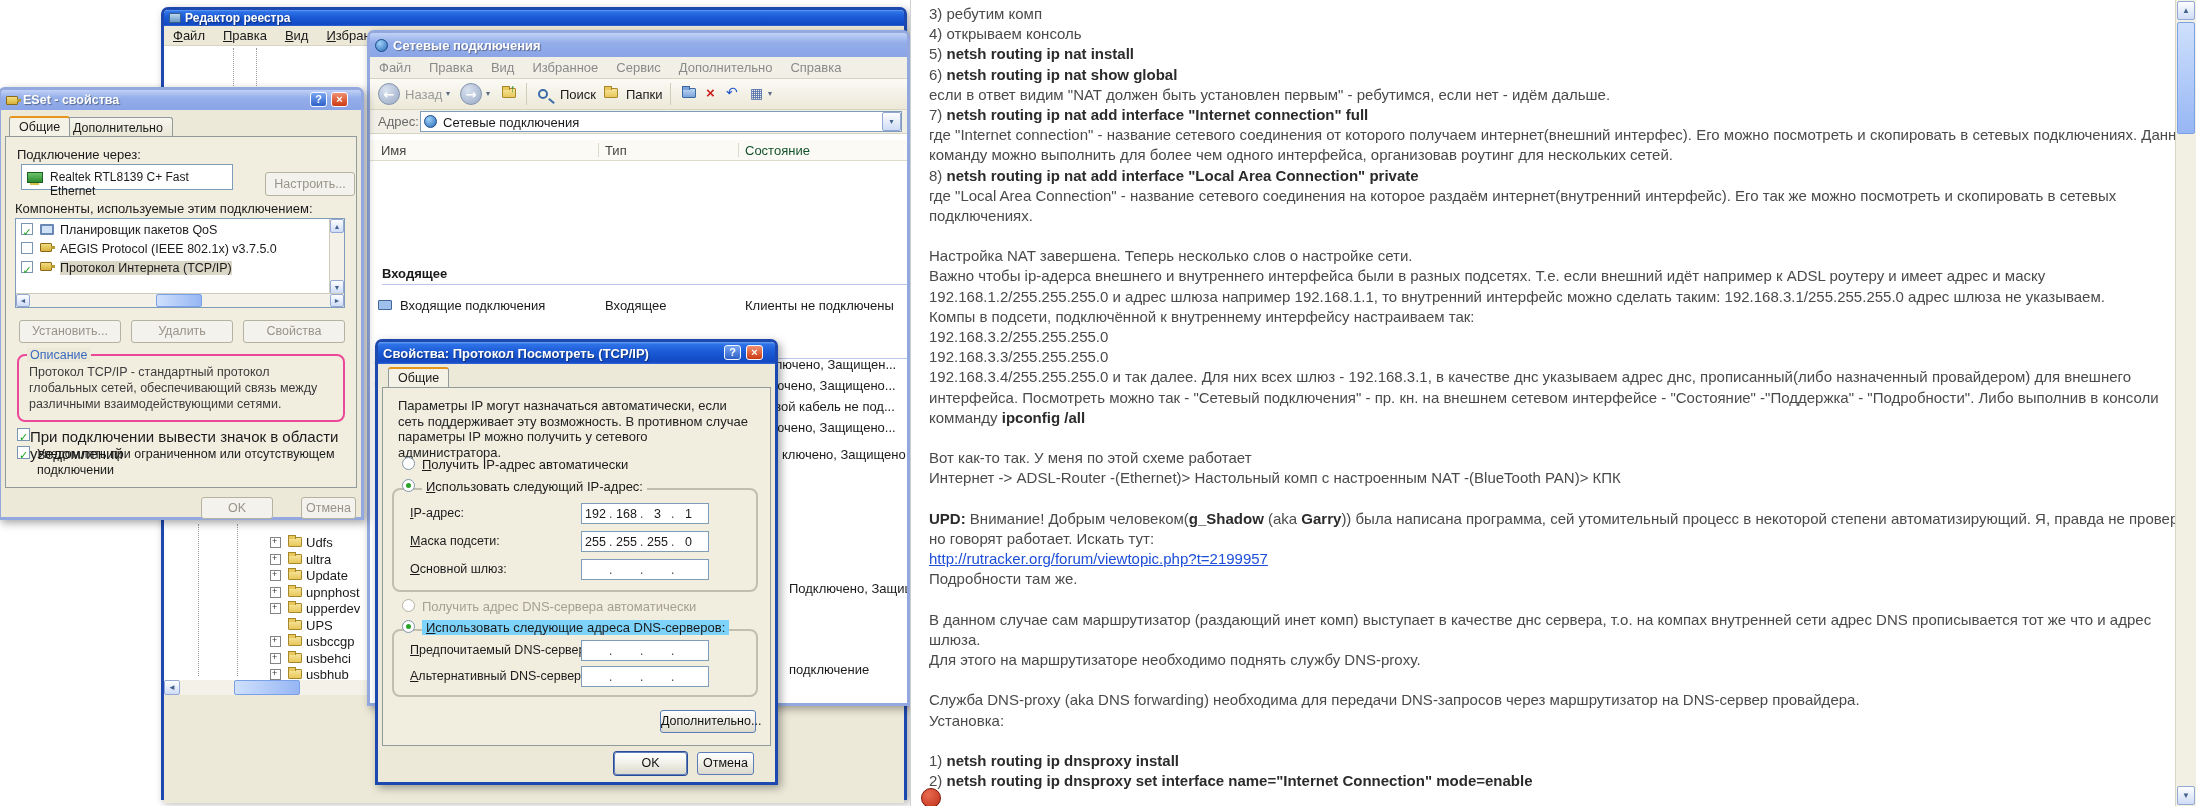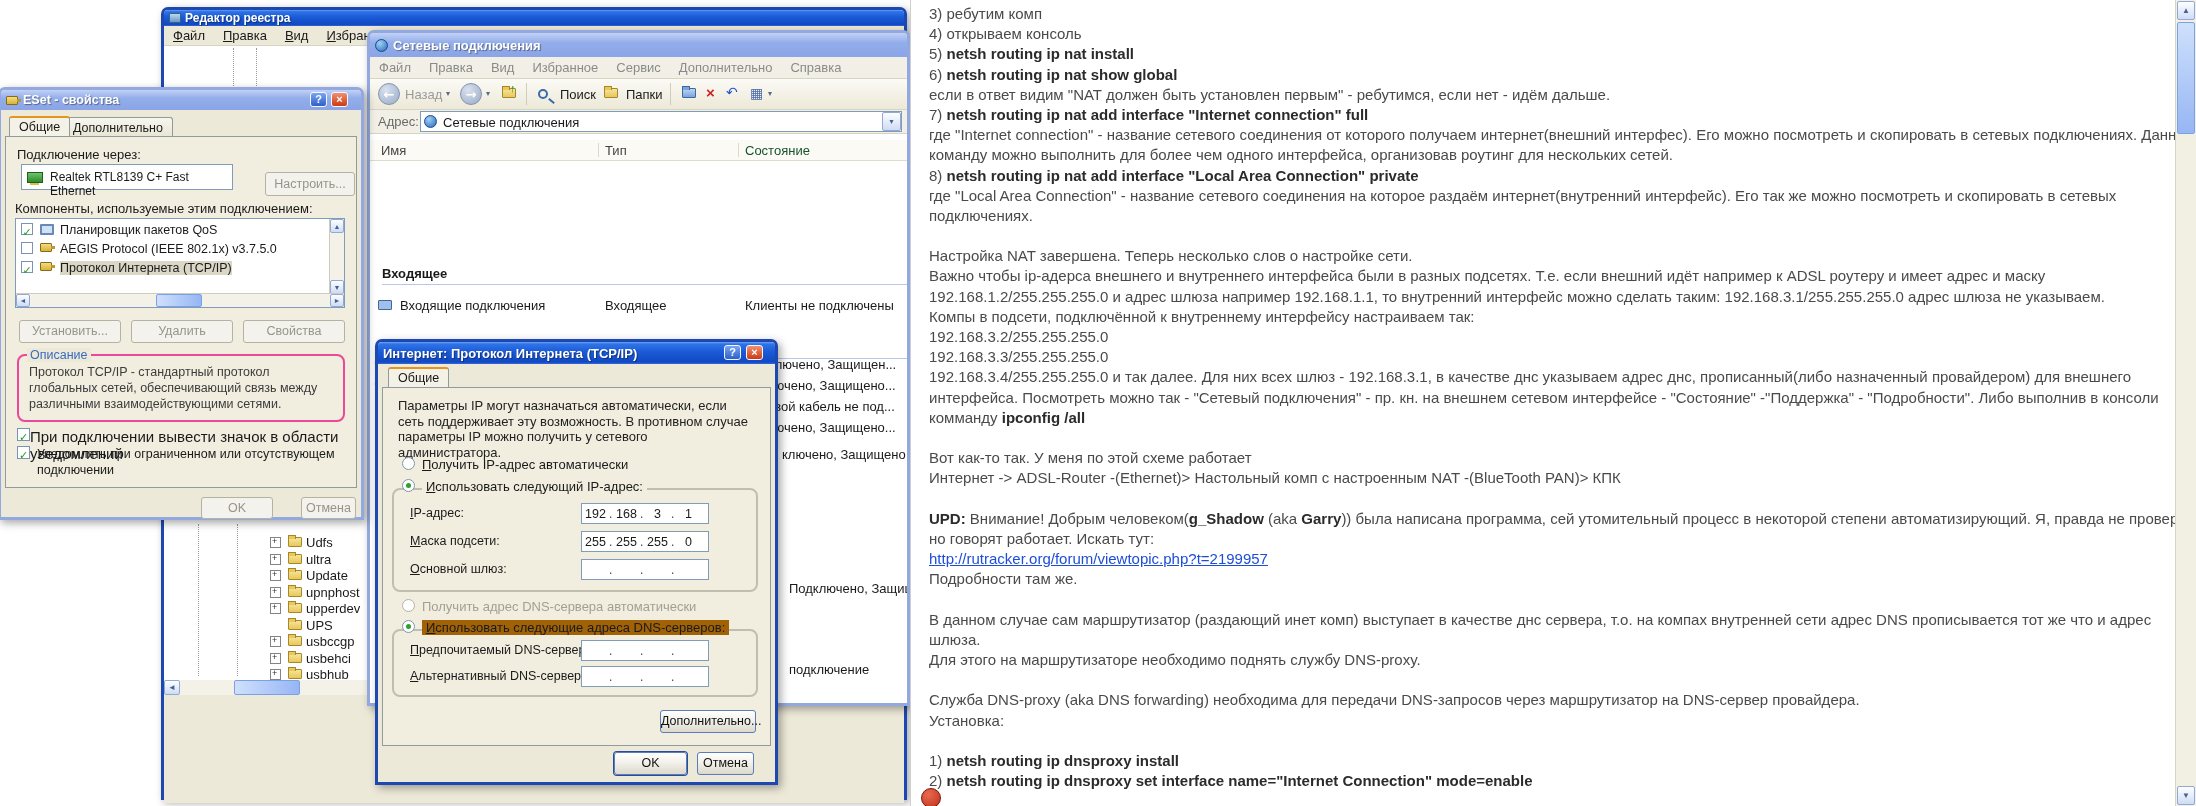--- a/index.html
+++ b/index.html
@@ -341,21 +341,21 @@
     <span class="abs" style="left:29px;top:338px;font-size:15px;">При подключении вывести значок в области уведомлений</span>
     <div class="cb on" style="left:16px;top:356px;"></div>
     <span class="abs" style="left:36px;top:356px;width:310px;font-size:12.5px;line-height:16px;">Уведомлять при ограниченном или отсутствующем подключении</span>
 
     <div class="xpbtn dis" style="left:200px;top:407px;width:72px;height:22px;line-height:20px;">OK</div>
     <div class="xpbtn dis" style="left:300px;top:407px;width:55px;height:22px;line-height:20px;">Отмена</div>
   </div>
 
   <div id="tcp" class="win act" style="left:375px;top:339px;width:403px;height:446px;z-index:50;">
     <div class="tbar" style="height:22px;font-size:13px;">
-      <span>Интернет: Протокол Интернета (TCP/IP)</span>
+      <span>Свойства: Протокол Посмотреть (TCP/IP)</span>
     </div>
     <div class="tb q" style="left:346px;top:3px;"></div>
     <div class="tb x" style="left:368px;top:3px;"></div>
     <div class="tab on" style="left:10px;top:25px;">Общие</div>
     <div class="tabpage" style="left:4px;top:45px;width:389px;height:359px;"></div>
     <div id="tcp-body" class="abs" style="left:0;top:0;width:397px;height:440px;">
       <div class="abs" style="left:20px;top:56px;width:356px;font-size:13px;line-height:15.5px;color:#222;">Параметры IP могут назначаться автоматически, если сеть поддерживает эту возможность. В противном случае параметры IP можно получить у сетевого администратора.</div>
 
       <div class="rad" style="left:24px;top:115px;"></div>
       <span class="abs acc" style="left:44px;top:115px;"><u>П</u>олучить IP-адрес автоматически</span>
@@ -394,21 +394,21 @@
             <span style="width: 4px; color: rgb(68, 68, 68); font-size: 12px;">.</span>
             <span style="width: 27px; text-align: center; font-size: 12.5px;"></span>
           </div>
         </div>
 
       <div class="rad dis" style="left:24px;top:257px;"></div>
       <span class="abs" style="left:44px;top:257px;color:#a39f92;">Получить адрес DNS-сервера автоматически</span>
 
       <div class="gbox" style="left:14px;top:287px;width:366px;height:68px;border-color:#c2beae;"></div>
       <div class="rad on" style="left:24px;top:278px;background:#fff;"></div>
-      <span class="abs acc" style="left:44px;top:278px;background:#a16207;padding:0 4px;"><u>И</u>спользовать следующие адреса DNS-серверов:</span>
+      <span class="abs acc" style="left:44px;top:278px;background:#7dd3fc;padding:0 4px;"><u>И</u>спользовать следующие адреса DNS-серверов:</span>
       <div id="tcp-dns-rows">
           <span class="acc" style="position: absolute; left: 32px; top: 301px; font-size: 12.5px;"><u>П</u>редпочитаемый DNS-сервер:</span>
           <div class="sunken" style="position: absolute; left: 203px; top: 298px; width: 128px; height: 21px; display: flex; align-items: center;">
             <span style="width: 27px; text-align: center; font-size: 12.5px;"></span>
             <span style="width: 4px; color: rgb(68, 68, 68); font-size: 12px;">.</span>
             <span style="width: 27px; text-align: center; font-size: 12.5px;"></span>
             <span style="width: 4px; color: rgb(68, 68, 68); font-size: 12px;">.</span>
             <span style="width: 27px; text-align: center; font-size: 12.5px;"></span>
             <span style="width: 4px; color: rgb(68, 68, 68); font-size: 12px;">.</span>
             <span style="width: 27px; text-align: center; font-size: 12.5px;"></span>

